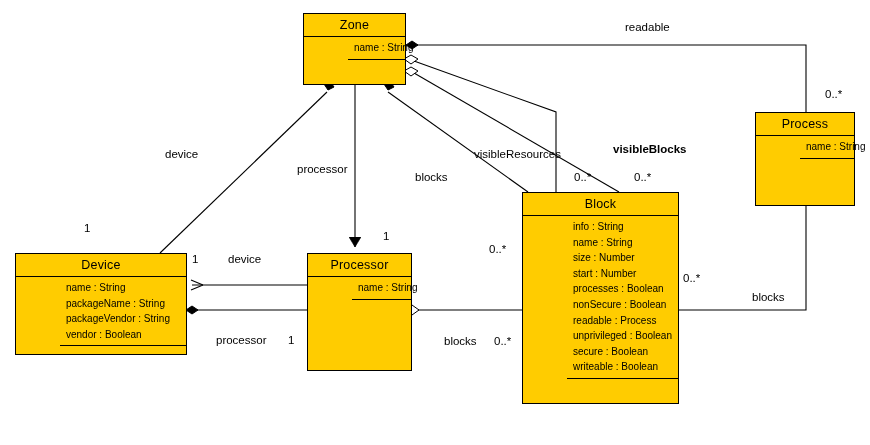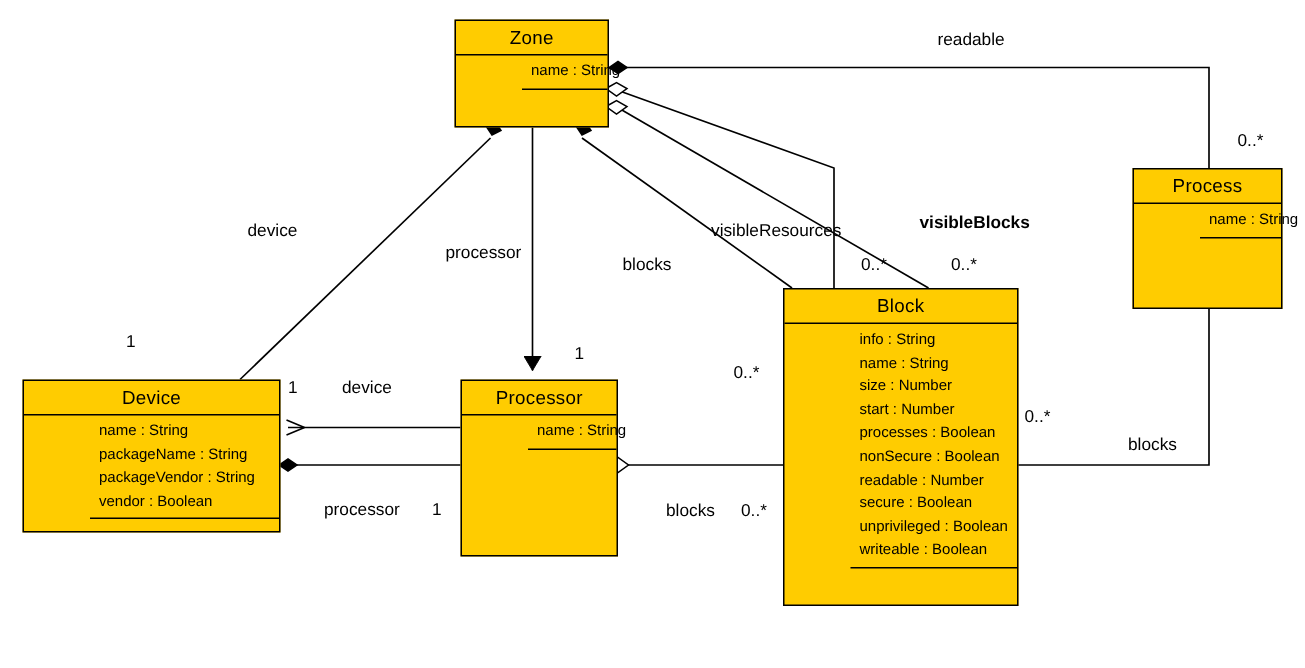--- a/index.html
+++ b/index.html
@@ -160,23 +160,23 @@
 
   <div class="uml-class" style="left:522px;top:192px;width:157px;height:212px;">
     <div class="uml-name">Block</div>
     <div class="uml-attrs">
       <div class="attr">info : String</div>
       <div class="attr">name : String</div>
       <div class="attr">size : Number</div>
       <div class="attr">start : Number</div>
       <div class="attr">processes : Boolean</div>
       <div class="attr">nonSecure : Boolean</div>
-      <div class="attr">readable : Number</div>
+      <div class="attr">readable : Process</div>
+      <div class="attr">unprivileged : Boolean</div>
       <div class="attr">secure : Boolean</div>
-      <div class="attr">unprivileged : Boolean</div>
       <div class="attr">writeable : Boolean</div>
     </div>
     <div class="uml-ops"></div>
   </div>
 
   <div class="edge-label" style="left:625px;top:21px;">readable</div>
   <div class="edge-label" style="left:165px;top:148px;">device</div>
   <div class="edge-label" style="left:297px;top:163px;">processor</div>
   <div class="edge-label" style="left:415px;top:171px;">blocks</div>
   <div class="edge-label" style="left:474px;top:148px;">visibleResources</div>

